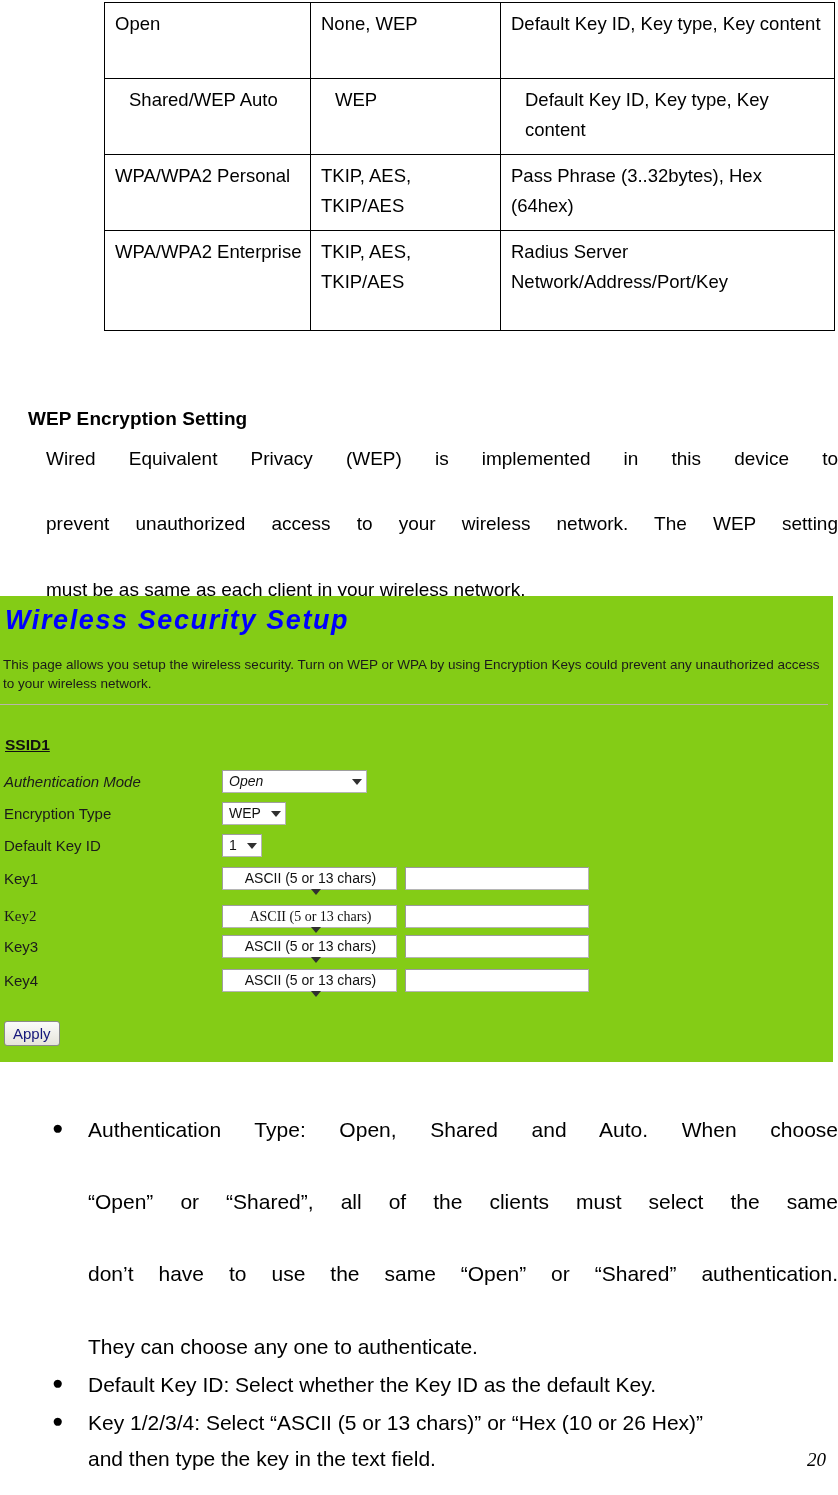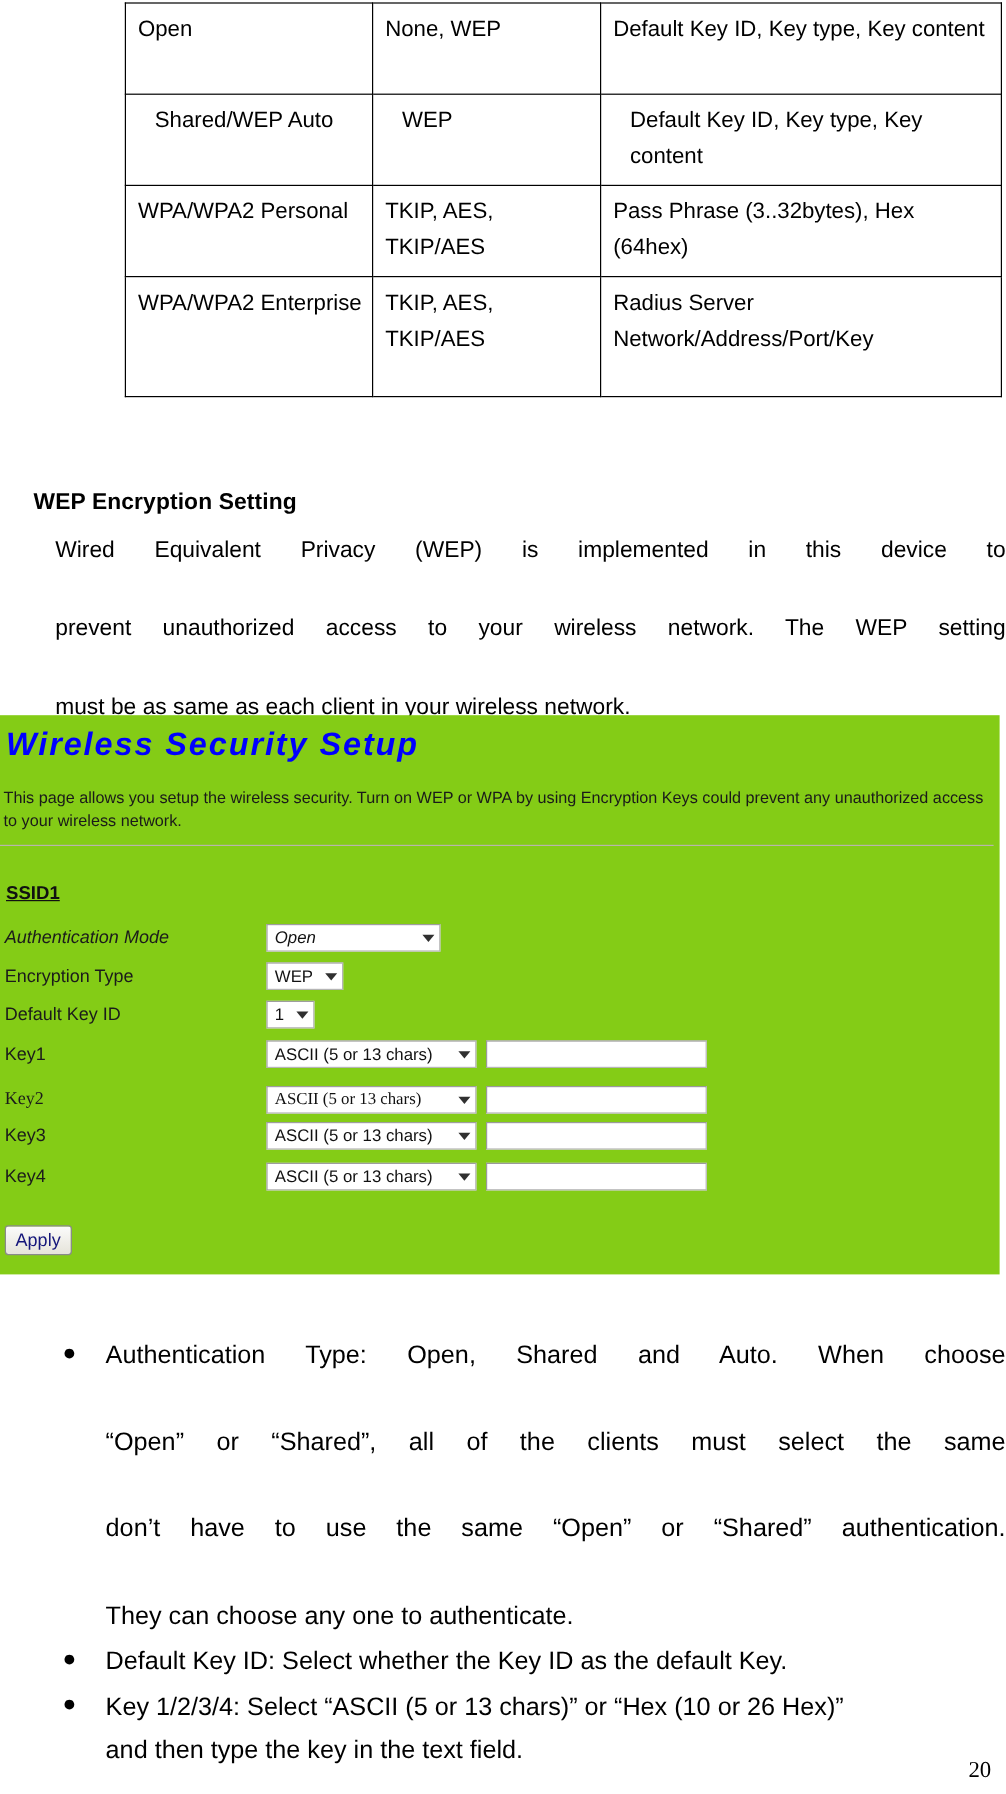--- a/index.html
+++ b/index.html
@@ -145,21 +145,21 @@
     display: inline-block;
     width: 0; height: 0;
     margin-left: 10px;
     border-left: 5px solid transparent;
     border-right: 5px solid transparent;
     border-top: 6px solid #303030;
   }
   .sel-auth { width: 145px; }
   .sel-enc  { width: 64px; }
   .sel-keyid{ width: 40px; }
-  .sel-keyt { width: 175px; }
+  .sel-keyt { width: 175px; flex-direction: column; }
 
   .txt {
     display: inline-block;
     width: 184px; height: 23px;
     background: #ffffff;
     border: 1px solid #b5b5b5;
     border-top-color: #9a9a9a;
     border-left-color: #9a9a9a;
     vertical-align: top;
     margin-left: 8px;
@@ -209,24 +209,25 @@
   .bullet-text .ln.j { text-align: justify; }
   .bullet-text .ln.j::after {
     content: "";
     display: inline-block;
     width: 100%;
   }
 
   
   .page-num {
     position: absolute;
-    right: 12px; bottom: 8px;
+    right: 12px; bottom: 24px;
     font-family: "Liberation Serif", serif;
     font-size: 19px;
     color: #000;
+    font-style: italic;
   }
 </style>
 </head>
 <body>
 
 <table class="spec-table">
   <colgroup>
       <col class="c1">
       <col class="c2">
       <col class="c3">

